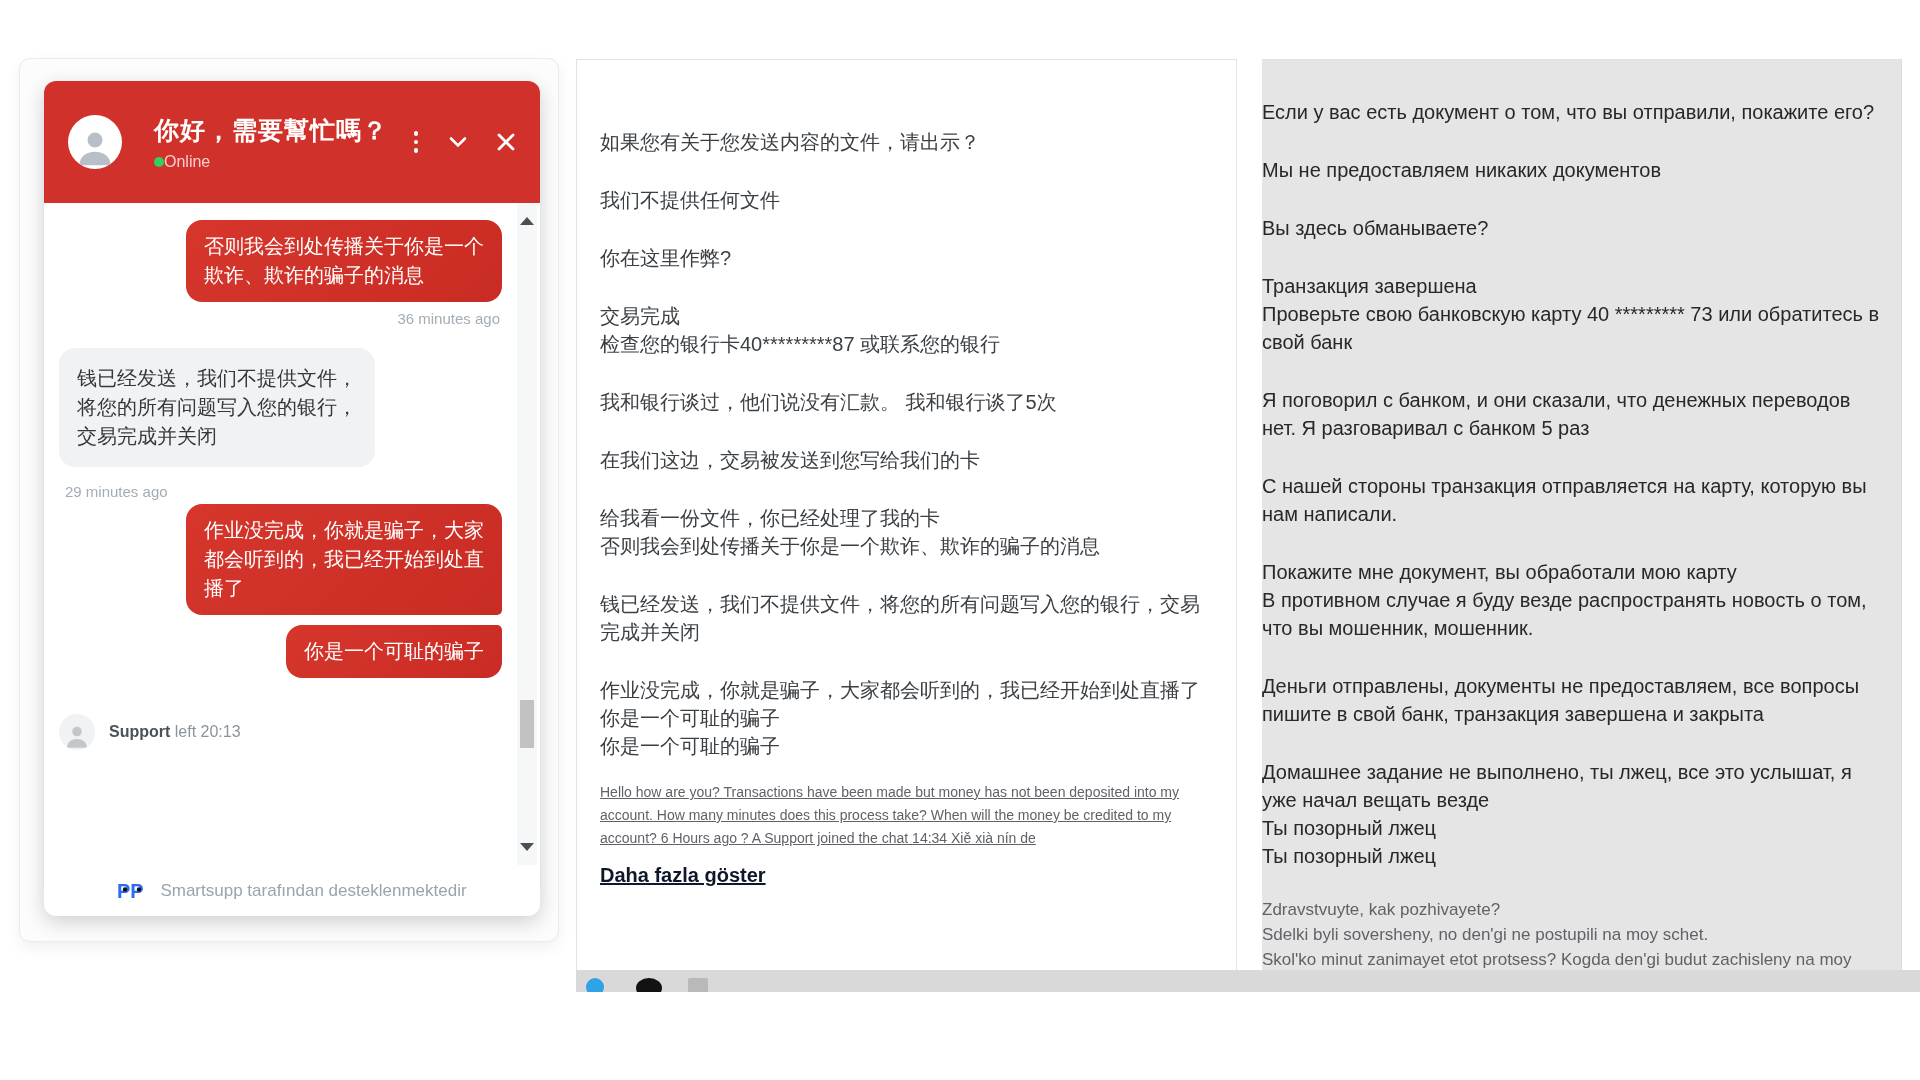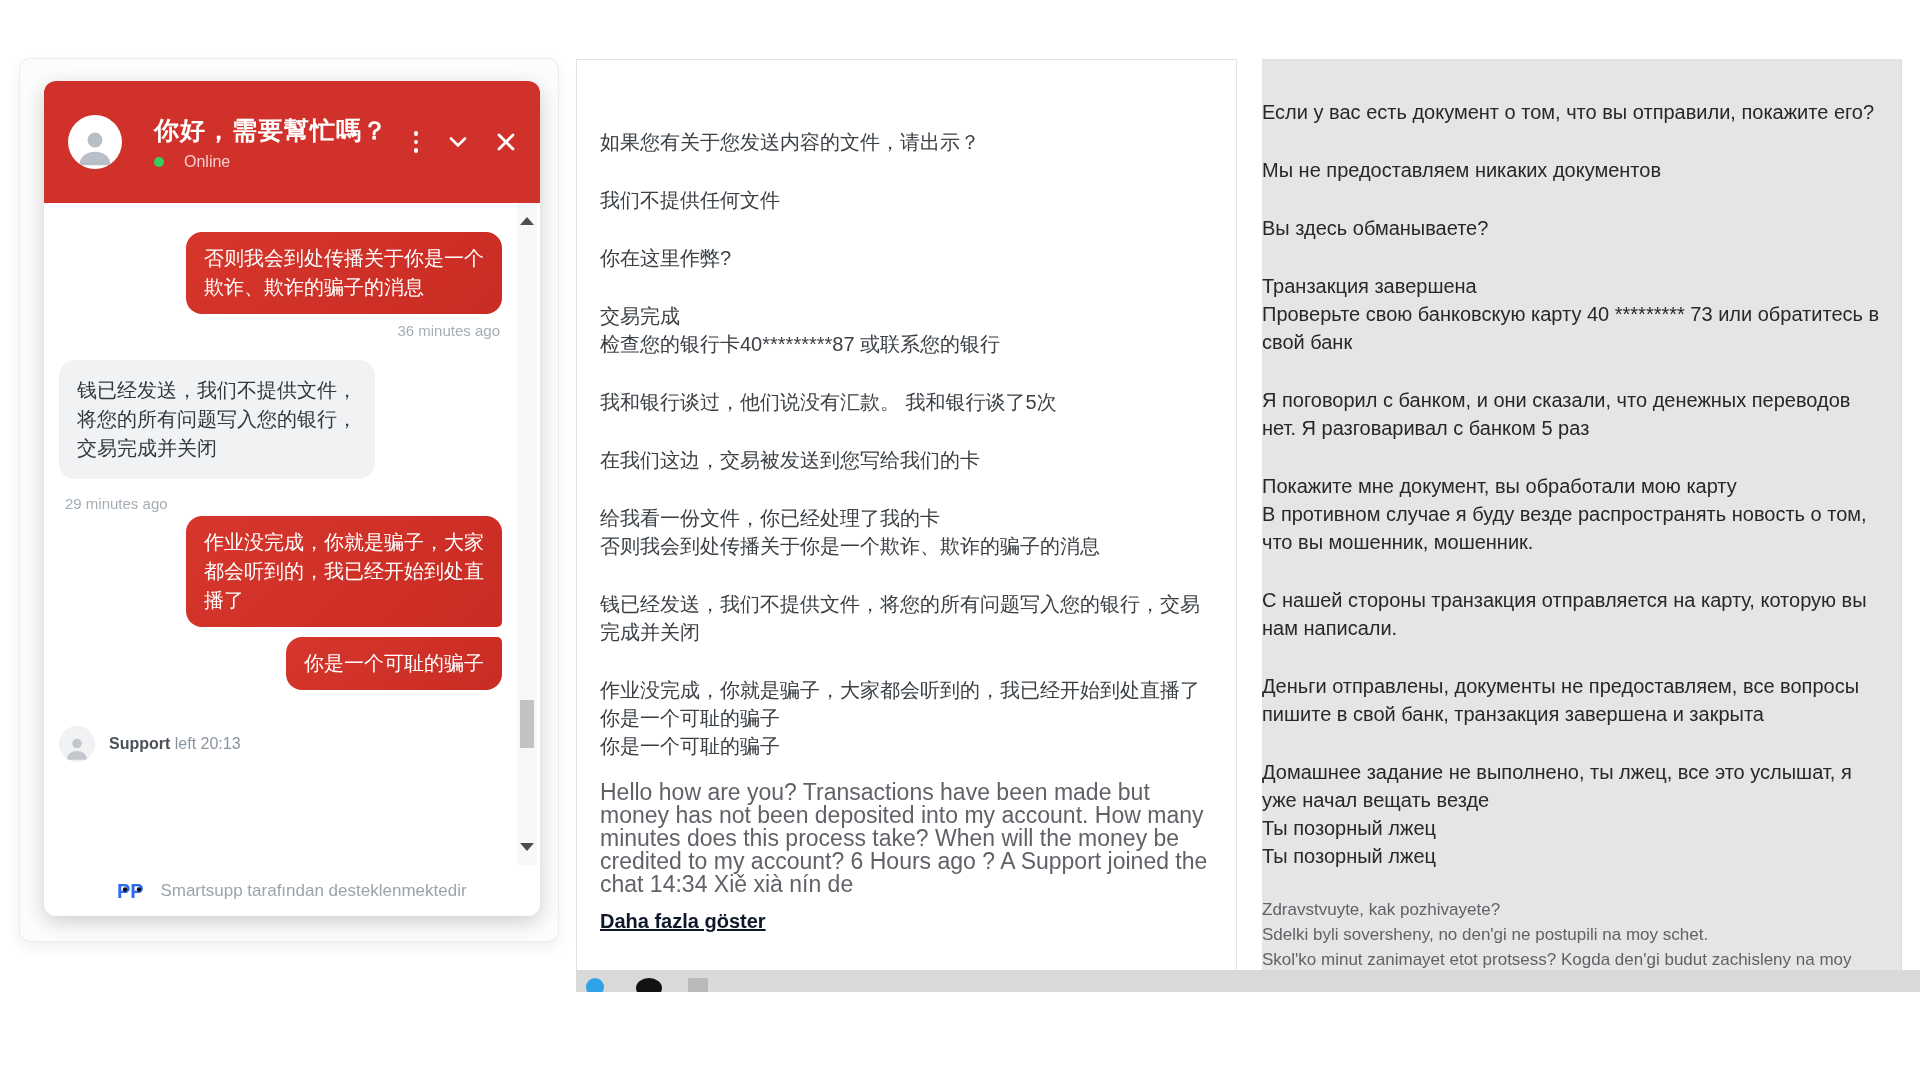--- a/index.html
+++ b/index.html
@@ -9,29 +9,29 @@
   .chat-card { position:absolute; left:20px; top:59px; width:538px; height:882px;
     background:#fcfcfd; border-radius:10px; box-shadow:0 0 0 1px #ececec, 0 6px 16px rgba(0,0,0,.07); }
   .chat-widget { position:absolute; left:24px; top:22px; width:496px; height:835px;
     background:#fff; border-radius:12px; box-shadow:0 6px 20px rgba(0,0,0,.18);
     overflow:hidden; display:flex; flex-direction:column; }
   .chat-header { height:122px; background:#d0312a; display:flex; align-items:center; padding:0 24px; flex:none; }
   .hdr-avatar { width:54px; height:54px; border-radius:50%; background:#fff; overflow:hidden; flex:none;
     display:flex; align-items:flex-end; justify-content:center; }
   .hdr-text { margin-left:32px; }
   .hdr-title { color:#fff; font-size:25px; font-weight:bold; letter-spacing:1px; }
-  .hdr-status { margin-top:6px; display:flex; align-items:center; gap:20px; }
+  .hdr-status { margin-top:6px; display:flex; align-items:center; gap:0; }
   .hdr-status .dot { width:10px; height:10px; border-radius:50%; background:#35d05b; }
   .hdr-status .txt { color:rgba(255,235,235,.85); font-size:16px; }
   .hdr-icons { margin-left:auto; display:flex; align-items:center; gap:28px; }
   .menu-dots { display:flex; flex-direction:column; gap:4px; cursor:pointer; padding:2px; }
   .menu-dots i { width:4.5px; height:4.5px; border-radius:50%; background:#fff; }
   .hdr-btn { cursor:pointer; display:flex; align-items:center; }
 
-  .messages { flex:1; position:relative; background:#fff; padding:29px 38px 0 15px; }
+  .messages { flex:1; position:relative; background:#fff; padding:17px 38px 0 15px; }
   .row { display:flex; }
   .row.right { justify-content:flex-end; }
   .bubble { font-size:20px; line-height:29px; padding:12px 18px; border-radius:16px; white-space:pre-line; max-width:360px; }
   .bubble.out { background:linear-gradient(135deg,#d6362c,#c92c24); color:#fff; }
   .bubble.in  { background:#f0f2f4; color:#33383d; padding:16px 18px; }
   .tstamp { font-size:15px; color:#a3adb6; }
   .t-right { text-align:right; margin:8px 2px 0 0; }
   .t-left  { margin:16px 0 0 6px; }
   .m-b2 { margin-top:21px; }
   .m-b3 { margin-top:4px; }
@@ -57,21 +57,21 @@
   .in-btn { cursor:pointer; display:flex; }
 
   .chat-footer { flex:none; height:51px; display:flex; align-items:center; justify-content:center; gap:9px; }
   .chat-footer .ftxt { color:#9aa4ad; font-size:17px; }
 
   
   .transcript { position:absolute; left:576px; top:59px; width:661px; height:915px;
     background:#fff; border:1px solid #e3e3e3; padding:60px 28px 0 23px; overflow:hidden; }
   .transcript p.zh { font-size:20px; line-height:28px; color:#3b4045; white-space:pre-line; margin-top:30px; }
   .transcript p.zh:first-child { margin-top:8px; }
-  .note-en { margin-top:21px; font-size:23px; line-height:23px; color:#5f6368; }
+  .note-en { margin-top:21px; font-size:14px; line-height:23px; color:#5f6368;text-decoration:underline; }
   .show-more { display:inline-block; margin-top:14px; font-size:20px; font-weight:bold; color:#0f172a;
     text-decoration:underline; cursor:pointer; }
 
   
   .translation { position:absolute; left:1262px; top:59px; width:640px; height:913px;
     background:#e5e5e5; border-top:1px solid #e3e3e3; border-right:1px solid #dcdcdc; padding:30px 20px 0 0; overflow:hidden; }
   .translation p.ru { font-size:20px; line-height:28px; color:#26282b; white-space:pre-line; margin-top:30px; }
   .translation p.ru:first-child { margin-top:8px; }
   .note-translit { margin-top:27px; font-size:17px; line-height:25px; color:#5f6368; white-space:pre-line; }
 
@@ -194,23 +194,23 @@
   <span class="show-more">Daha fazla göster</span>
 </div>
 
 <div class="translation">
   <p class="ru">Если у вас есть документ о том, что вы отправили, покажите его?</p>
   <p class="ru">Мы не предоставляем никаких документов</p>
   <p class="ru">Вы здесь обманываете?</p>
   <p class="ru">Транзакция завершена
  Проверьте свою банковскую карту 40 ********* 73 или обратитесь в свой банк</p>
   <p class="ru">Я поговорил с банком, и они сказали, что денежных переводов нет. Я разговаривал с банком 5 раз</p>
+  <p class="ru">С нашей стороны транзакция отправляется на карту, которую вы нам написали.</p>
   <p class="ru">Покажите мне документ, вы обработали мою карту
 В противном случае я буду везде распространять новость о том, что вы мошенник, мошенник.</p>
-  <p class="ru">С нашей стороны транзакция отправляется на карту, которую вы нам написали.</p>
   <p class="ru">Деньги отправлены, документы не предоставляем, все вопросы пишите в свой банк, транзакция завершена и закрыта</p>
   <p class="ru">Домашнее задание не выполнено, ты лжец, все это услышат, я уже начал вещать везде
 Ты позорный лжец
 Ты позорный лжец</p>
   <p class="note-translit">Zdravstvuyte, kak pozhivayete?
 Sdelki byli soversheny, no den'gi ne postupili na moy schet.
 Skol'ko minut zanimayet etot protsess? Kogda den'gi budut zachisleny na moy schet?</p>
 </div>
 
 <div class="bottom-strip">

